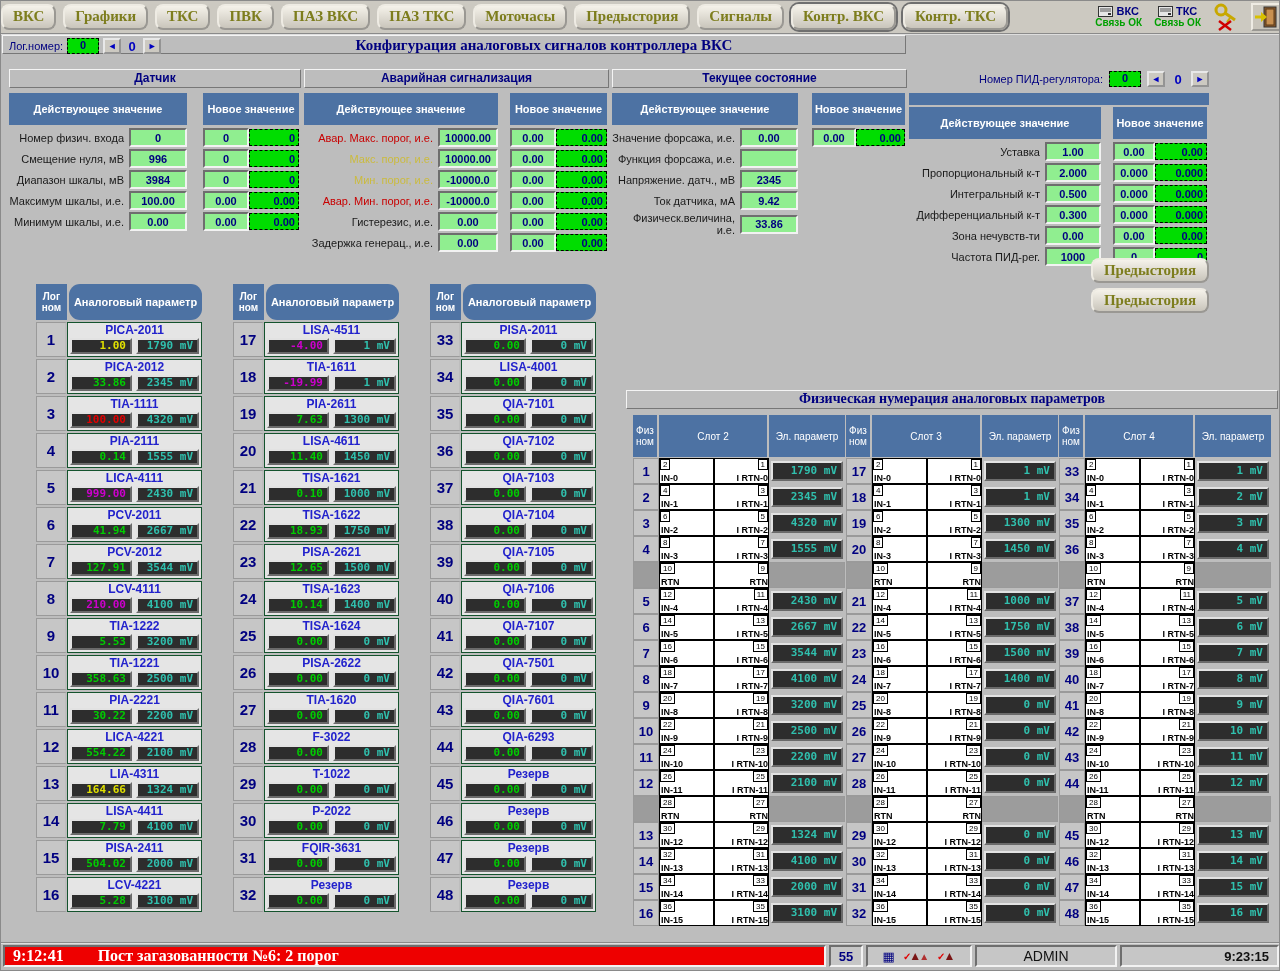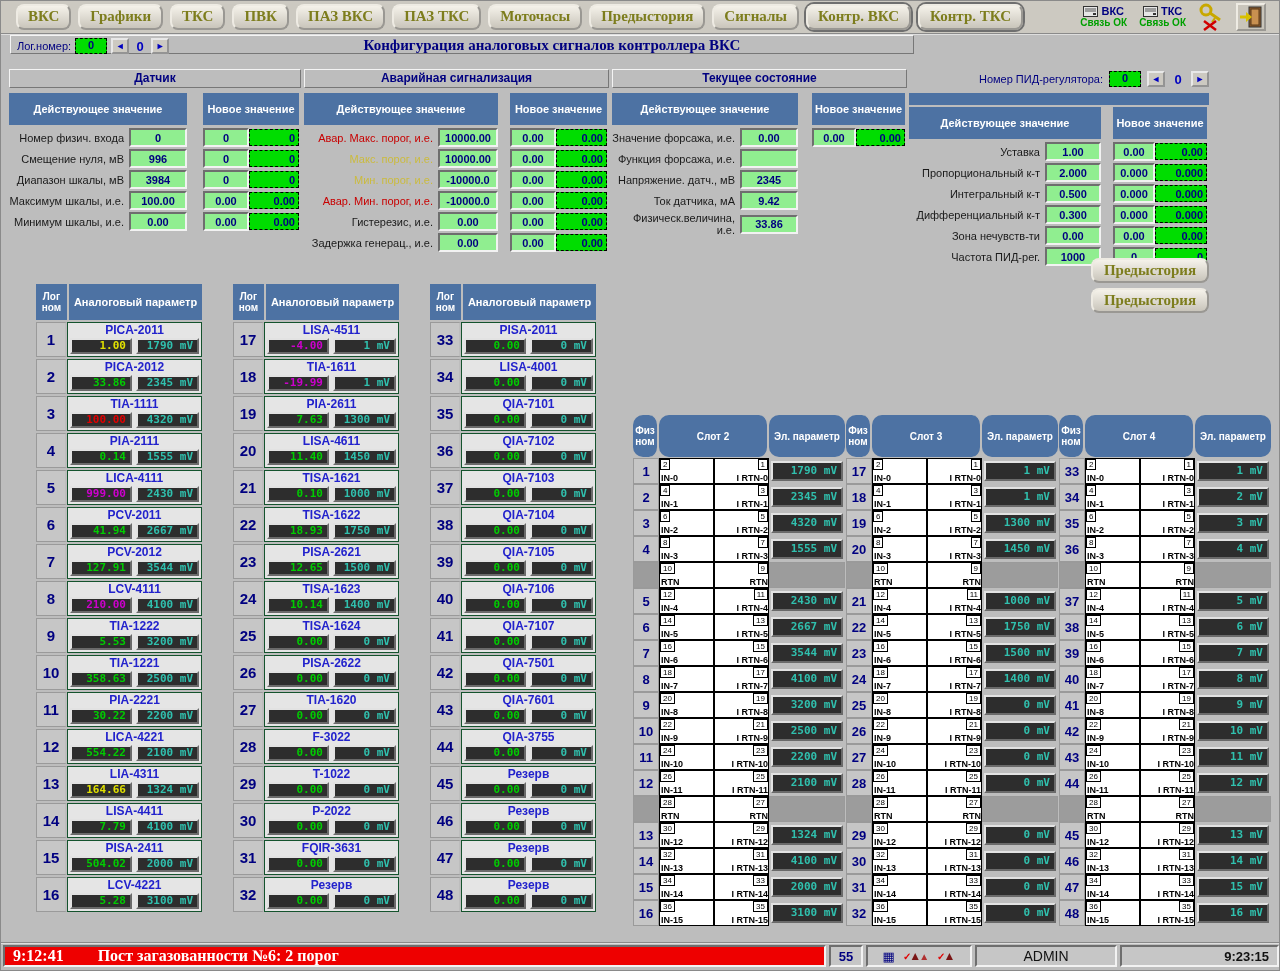--- a/index.html
+++ b/index.html
@@ -3,37 +3,37 @@
 <meta charset="utf-8">
 <style>
   html,body{margin:0;padding:0;background:#bdbdbd;}
   #screen{position:relative;width:1280px;height:971px;background:#bdbdbd;
     font-family:"Liberation Sans",sans-serif;font-size:11px;overflow:hidden;
     border:1px solid #8a8a8a;box-sizing:border-box;}
 
   
   .toolbar{position:absolute;left:0;top:0;width:1280px;height:34px;
     background:#ccc9c1;border-bottom:2px groove #dedede;display:flex;align-items:center;
-    padding:0 15px;box-sizing:border-box;gap:5px;}
+    padding:0 0;box-sizing:border-box;gap:5px;}
   .tb-group{display:flex;gap:7px;align-items:center;}
   .tb-btn{font-family:"Liberation Serif",serif;font-weight:bold;font-size:15px;color:#7d7d1d;
     background:linear-gradient(#f5f2ea,#c9c5bb);border:2px outset #eeebe3;border-radius:8px;
     padding:1px 10px 3px 10px;height:26px;cursor:pointer;white-space:nowrap;}
   .tb-default{box-shadow:0 0 0 2px #6f6f6f;}
   .tb-right{margin-left:auto;display:flex;align-items:center;gap:12px;}
   .conn{display:flex;flex-direction:column;align-items:center;line-height:11px;}
   .conn-top{display:flex;align-items:center;gap:3px;font-weight:bold;color:#000080;font-size:11px;}
   .conn-ok{color:#00a000;font-weight:bold;font-size:10px;}
   .keywrap{width:26px;height:28px;position:relative;cursor:pointer;}
   .exitbtn{width:30px;height:28px;border:2px outset #eeebe3;background:#c9c5bb;padding:0;cursor:pointer;}
 
   
   .titlebar{position:absolute;left:0;top:34px;width:1280px;height:23px;}
   .tseg{position:absolute;top:0;height:19px;border:1px solid;border-color:#f4f4f4 #777 #777 #f4f4f4;
-    background:#bdbdbd;box-sizing:border-box;margin-left:8px;}
+    background:#bdbdbd;box-sizing:border-box;}
   .tseg1{left:1px;width:904px;}
   .tseg2{left:906px;width:305px;display:flex;align-items:center;justify-content:center;
     font-family:"Liberation Serif",serif;font-weight:bold;font-size:13px;color:#000080;}
   .lognum{position:absolute;left:6px;top:2px;display:flex;align-items:center;gap:4px;color:#000080;}
   .main-title{position:absolute;left:180px;right:0;top:1px;text-align:center;
     font-family:"Liberation Serif",serif;font-weight:bold;font-size:15px;color:#000080;}
   .spin{background:#00dd00;border:1px dashed #000;min-width:26px;height:14px;
     text-align:center;font-weight:bold;color:#000080;padding:0 2px;}
   .navbtn{width:18px;height:16px;border:2px outset #e8e8e8;background:#ccc9c1;color:#0000c0;
     font-size:9px;line-height:9px;padding:0;cursor:pointer;}
@@ -83,41 +83,41 @@
     color:#000080;line-height:16px;background:#bdbdbd;}
   #logical-title{left:8px;top:246px;width:607px;}
   #phys-title{left:625px;top:389px;width:650px;}
   #logical-cols{position:absolute;left:35px;top:283px;display:flex;gap:31px;}
   .lcol{width:166px;}
   .lhead{display:flex;height:36px;margin-bottom:2px;}
   .lh-num{width:31px;background:#4d72a3;color:#fff;font-weight:bold;font-size:10px;
     display:flex;align-items:center;justify-content:center;text-align:center;line-height:11px;
     border-right:2px solid #bdbdbd;}
   .lh-par{flex:1;background:#4d72a3;color:#fff;font-weight:bold;font-size:11px;
-    display:flex;align-items:center;justify-content:center;}
+    display:flex;align-items:center;justify-content:center;border-radius:11px;}
   .lrow{display:flex;height:35px;margin-bottom:2px;}
   .lnum{width:31px;background:#c6c6c6;border:1px solid #9a9a9a;box-sizing:border-box;
     color:#000080;font-weight:bold;font-size:15px;display:flex;align-items:center;justify-content:center;
     border-right:2px solid #bdbdbd;}
   .lparam{flex:1;background:#e5e5e5;border:1px solid #14532d;box-sizing:border-box;padding:0 2px;}
   .ltag{text-align:center;color:#2222cc;font-weight:bold;font-size:12px;height:15px;line-height:15px;}
   .lvals{display:flex;gap:4px;}
   .lcd{background:#2d2d2d;border:2px solid;border-color:#e2e2e2 #6a6a6a #6a6a6a #e2e2e2;
     font-family:"DejaVu Sans Mono",monospace;font-weight:bold;font-size:11px;
     height:16px;line-height:12px;display:flex;align-items:center;justify-content:flex-end;
     padding:0 4px;box-sizing:border-box;}
   .lval{width:62px;} .lmv{flex:1;color:#30c0ae;}
   .v-g{color:#00cc00;} .v-y{color:#e0e000;} .v-r{color:#e00000;} .v-m{color:#cc00cc;}
 
   
   #phys-groups{position:absolute;left:632px;top:414px;display:flex;gap:1px;}
   .pgroup{width:212px;}
   .ghead{display:grid;grid-template-columns:26px 110px 76px;height:42px;margin-bottom:1px;}
-  .gh{background:#4d72a3;color:#fff;font-weight:bold;font-size:10px;display:flex;align-items:center;
-    justify-content:center;text-align:center;line-height:11px;border-right:2px solid #bdbdbd;border-radius:10px;}
+  .gh{background:#4d72a3;color:#fff;font-weight:normal;font-size:10px;display:flex;align-items:center;
+    justify-content:center;text-align:center;line-height:11px;border-right:2px solid #bdbdbd;}
   .gh:last-child{border-right:none;font-size:10px;}
   .prow{display:grid;grid-template-columns:26px 55px 55px 76px;height:26px;}
   .pnum{background:#c6c6c6;border:1px solid #9a9a9a;box-sizing:border-box;color:#000080;
     font-weight:bold;font-size:13px;display:flex;align-items:center;justify-content:center;}
   .pnum.rtn{background:#9c9c9c;}
   .pin{background:#fff;border:1px solid #000;box-sizing:border-box;font-size:9px;color:#000;
     display:flex;flex-direction:column;justify-content:space-between;padding:0;}
   .pinbox{border:1px solid #000;font-size:8px;line-height:9px;padding:0 2px;background:#fff;}
   .pin-l .pinbox{align-self:flex-start;}
   .pin-r .pinbox{align-self:flex-end;}
@@ -839,21 +839,21 @@
             <div class="ltag">QIA-7601</div>
             <div class="lvals">
               <div class="lcd lval v-g">0.00</div>
               <div class="lcd lmv">0 mV</div>
             </div>
           </div>
         </div>
         <div class="lrow">
           <div class="lnum">44</div>
           <div class="lparam">
-            <div class="ltag">QIA-3755</div>
+            <div class="ltag">QIA-6293</div>
             <div class="lvals">
               <div class="lcd lval v-g">0.00</div>
               <div class="lcd lmv">0 mV</div>
             </div>
           </div>
         </div>
         <div class="lrow">
           <div class="lnum">45</div>
           <div class="lparam">
             <div class="ltag">Резерв</div>
@@ -889,20 +889,21 @@
             <div class="ltag">Резерв</div>
             <div class="lvals">
               <div class="lcd lval v-g">0.00</div>
               <div class="lcd lmv">0 mV</div>
             </div>
           </div>
         </div>
       </div>
     </div>
 
+<div class="big-title" id="phys-title">Физическая нумерация аналоговых параметров</div>
 <div id="phys-groups">
       <div class="pgroup">
         <div class="ghead">
           <div class="gh">Физ ном</div>
           <div class="gh">Слот 2</div>
           <div class="gh">Эл. параметр</div>
         </div>
         <div class="prow">
           <div class="pnum">1</div>
           <div class="pin pin-l">

